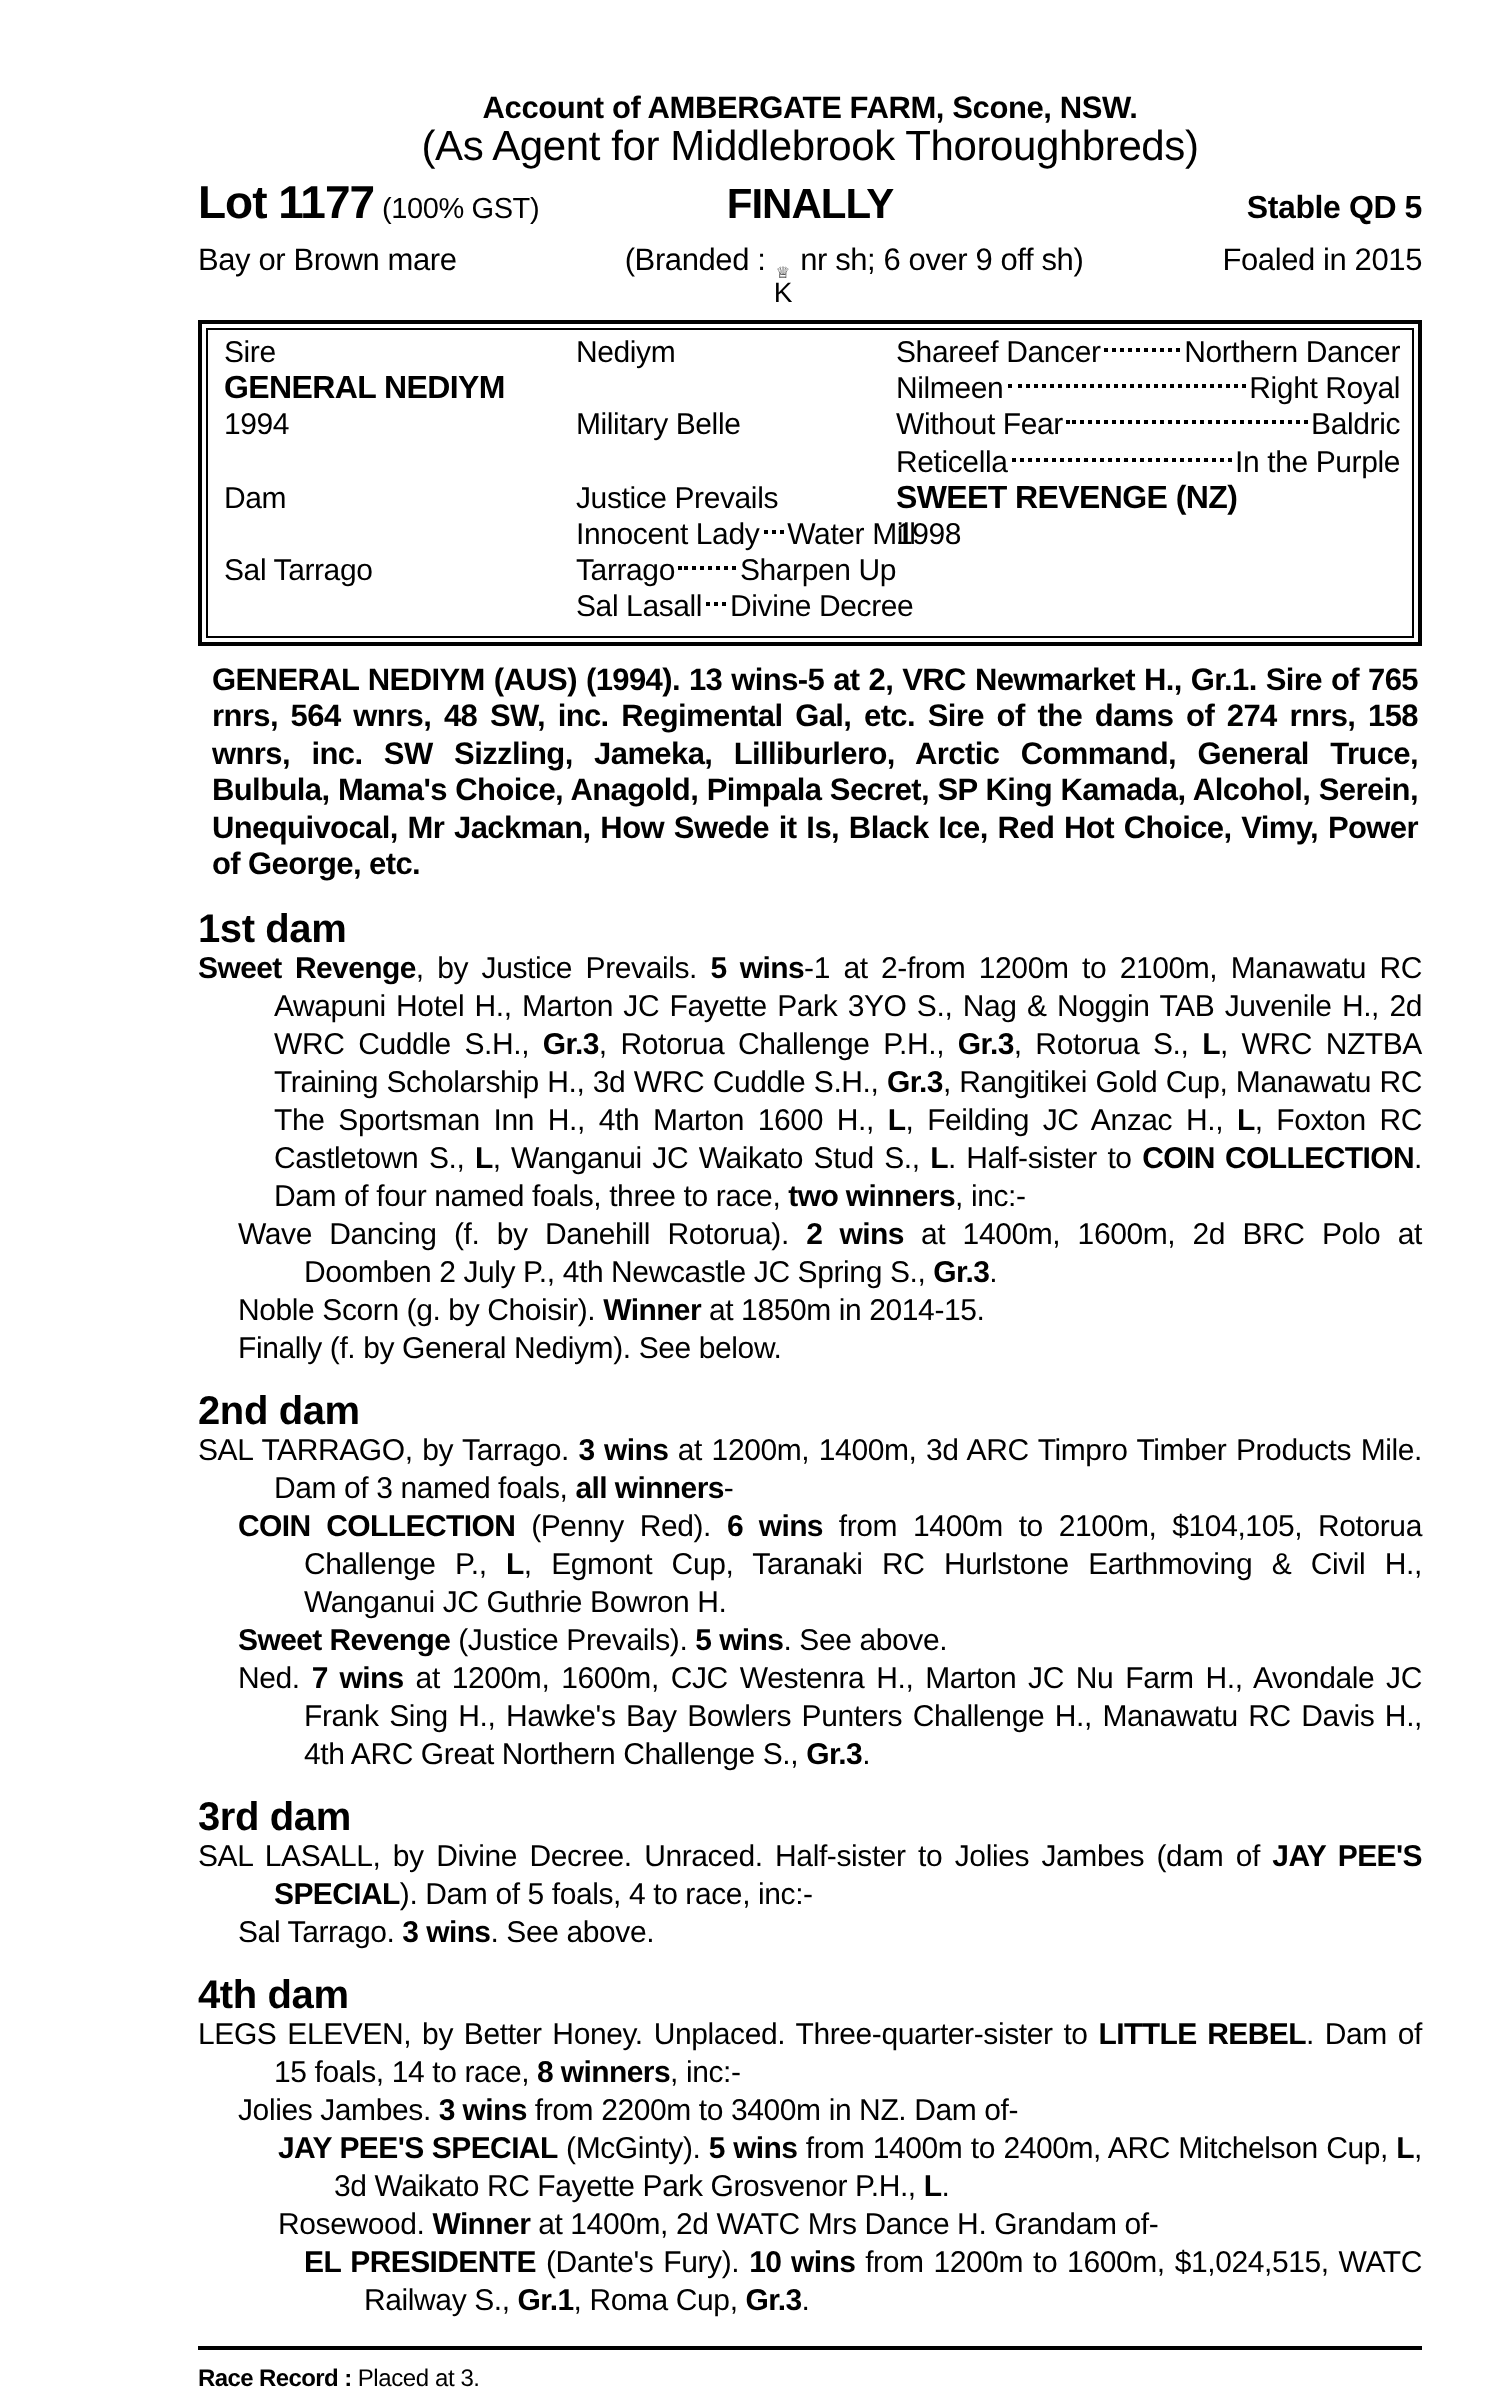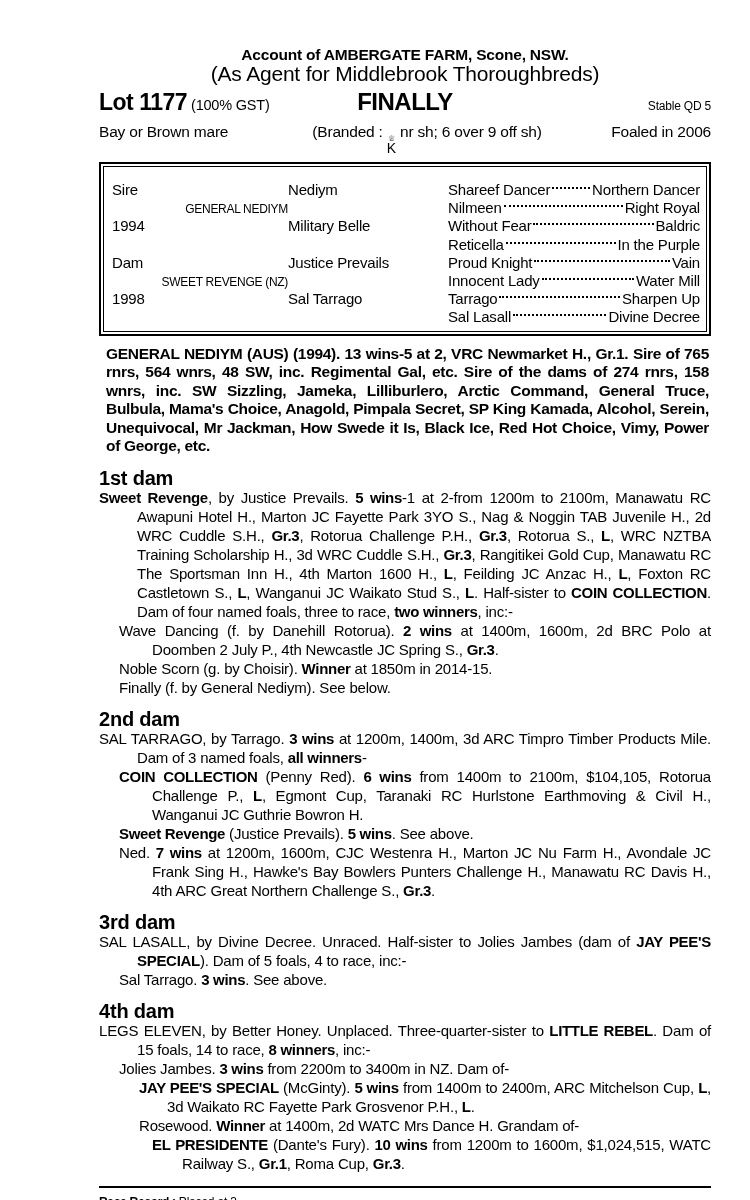--- a/index.html
+++ b/index.html
@@ -8,35 +8,35 @@
          letter-spacing:-0.2px; }
   .page { width:612px; margin-left:99px; padding-top:45px; }
 
   
   .account { text-align:center; font-weight:bold; font-size:15.5px; line-height:19px; }
   .agent   { text-align:center; font-size:21px; line-height:19px; }
   .lot-row { display:grid; grid-template-columns:1fr auto 1fr; align-items:baseline; margin-top:5px; }
   .lot-left { justify-self:start; white-space:nowrap; }
   .lot-num { font-weight:bold; font-size:23px; letter-spacing:-0.5px; }
   .gst { font-size:14.5px; }
-  .horse-name { justify-self:center; font-weight:bold; font-size:24px; letter-spacing:-0.5px; }
-  .stable { justify-self:end; font-weight:normal; font-size:12px; }
+  .horse-name { justify-self:center; font-weight:bold; font-size:21px; letter-spacing:-0.5px; }
+  .stable { justify-self:end; font-weight:bold; font-size:16px; }
   .desc-row { display:grid; grid-template-columns:1fr auto 1fr; align-items:baseline; margin-top:7px; font-size:15.5px; }
   .desc-left { justify-self:start; }
   .desc-mid { justify-self:center; transform:translateX(22px); white-space:nowrap; }
   .desc-right { justify-self:end; }
   .brand { display:inline-flex; flex-direction:column; align-items:center; vertical-align:-4px; line-height:1; }
   .crown { font-size:8px; line-height:7px; }
   .bk { font-size:14px; line-height:13px; }
 
   
   .ped-outer { border:2px solid #000; padding:2px; margin-top:7px; }
-  .ped-inner { border:1px solid #000; padding:14px 6px 4px 8px; }
+  .ped-inner { border:1px solid #000; padding:3px 6px 4px 8px; }
   .ped-grid { display:grid; grid-template-columns:176px 160px 1fr; grid-auto-rows:18.2px; align-items:baseline; font-size:15px; }
-  .ped-grid .bold { font-weight:normal; font-size:12px; letter-spacing:-0.3px;text-align:right; }
+  .ped-grid .bold { font-weight:bold; font-size:16px; letter-spacing:-0.3px; }
   .pair { display:flex; align-items:center; white-space:nowrap; }
   .pair .dots { flex:1; border-bottom:2px dotted #000; margin:0 2px 3px 2px; min-width:10px; }
 
   
   .sire-para { font-weight:bold; text-align:justify; font-size:15.5px; line-height:18.6px;
                margin:9px 2px 0 7px; letter-spacing:-0.3px; }
 
   
   .dam-head { font-weight:bold; font-size:20px; line-height:19px; margin-top:13px; }
   .para { text-align:justify; line-height:19px; }
@@ -69,21 +69,21 @@
   </div>
 
   <div class="desc-row">
     <span class="desc-left">Bay or Brown mare</span>
     <span class="desc-mid">
       <span>(Branded : </span><span class="brand">
           <span class="crown">♕</span>
           <span class="bk">K</span>
         </span><span> nr sh; 6 over 9 off sh)</span>
     </span>
-    <span class="desc-right">Foaled in 2006</span>
+    <span class="desc-right">Foaled in 2015</span>
   </div>
 
   <div class="ped-outer">
     <div class="ped-inner">
       <div class="ped-grid">
         <span class="c1">Sire</span>
         <span class="c2">Nediym</span>
         <span class="pair">
             <span>Shareef Dancer</span>
             <span class="dots"></span>
@@ -109,25 +109,20 @@
         <span class="c1"></span>
         <span class="c2"></span>
         <span class="pair">
             <span>Reticella</span>
             <span class="dots"></span>
             <span>In the Purple</span>
           </span>
 
         <span class="c1">Dam</span>
         <span class="c2">Justice Prevails</span>
-        <span class="pair">
-            <span>Proud Knight</span>
-            <span class="dots"></span>
-            <span>Vain</span>
-          </span>
 
         <span class="c1 bold">SWEET REVENGE (NZ)</span>
         <span class="c2"></span>
         <span class="pair">
             <span>Innocent Lady</span>
             <span class="dots"></span>
             <span>Water Mill</span>
           </span>
 
         <span class="c1">1998</span>

